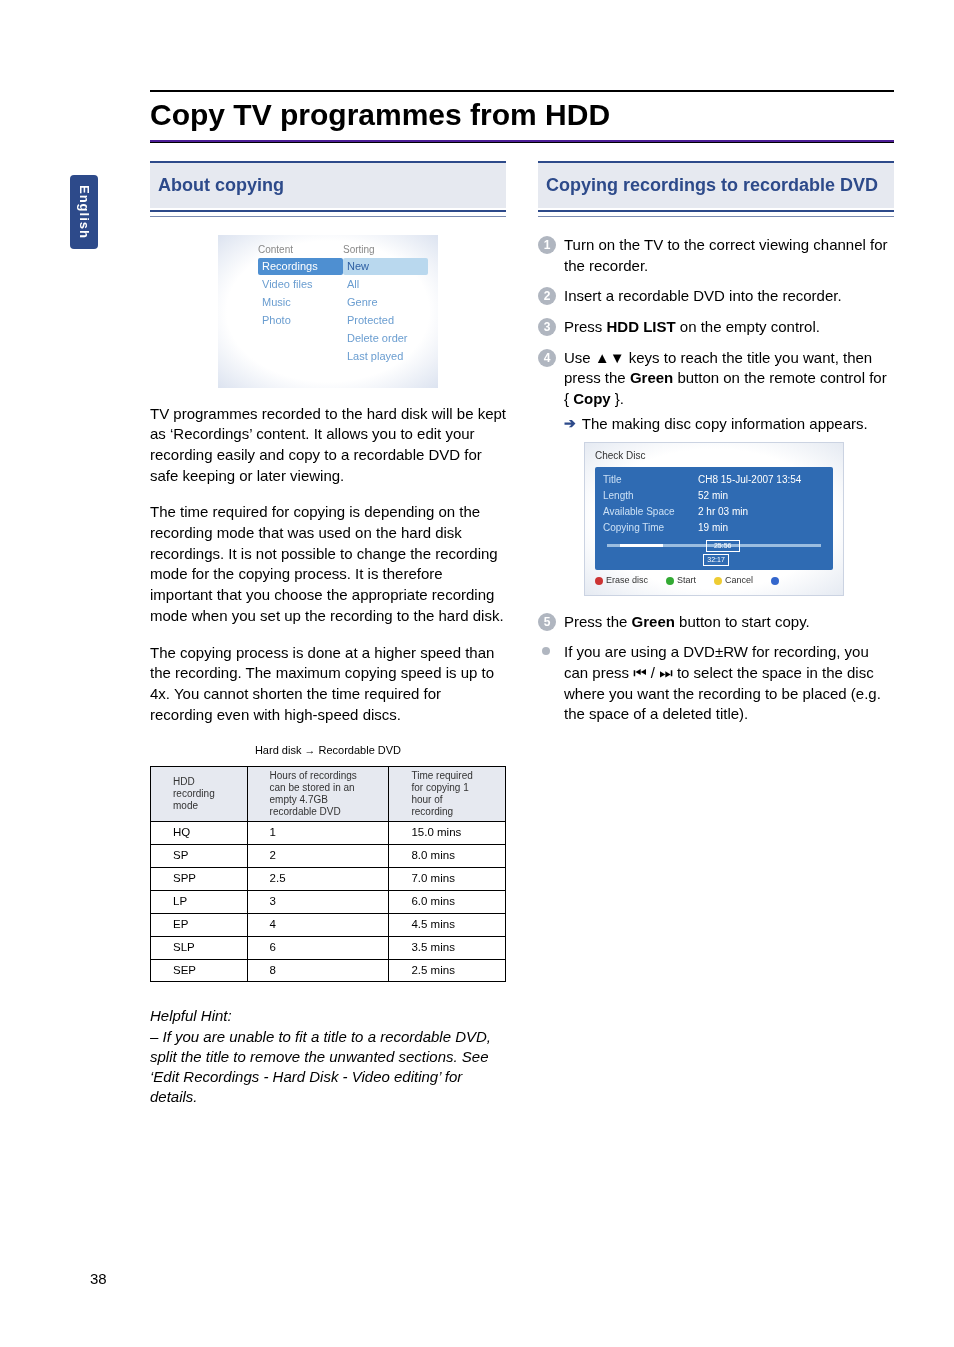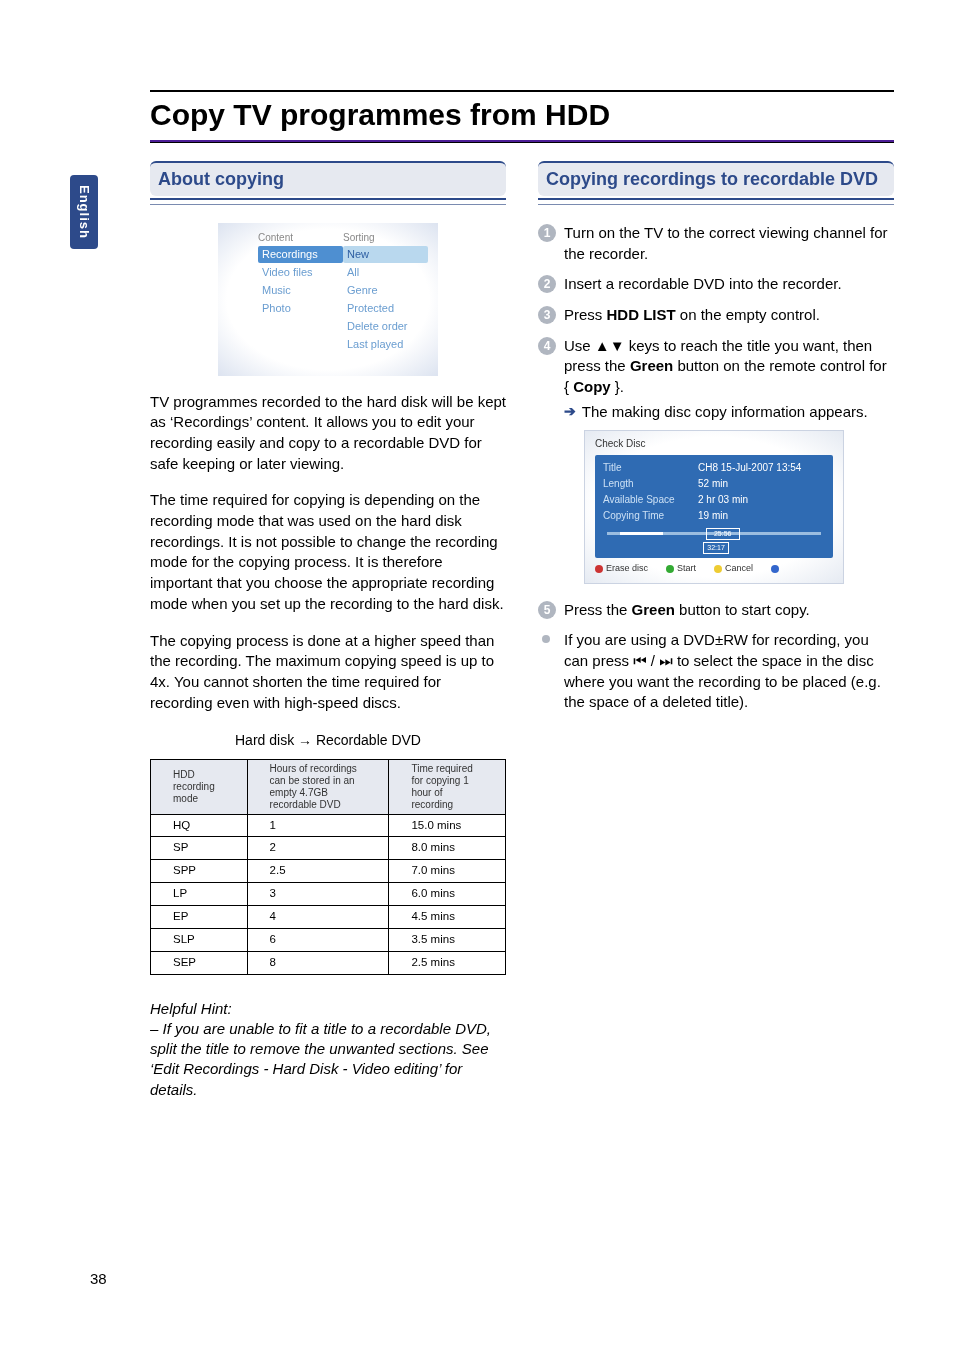--- a/index.html
+++ b/index.html
@@ -4,33 +4,33 @@
 <style>
   * { box-sizing: border-box; margin: 0; padding: 0; }
   body { background: #fff; font-family: "Gill Sans", "Gill Sans MT", Helvetica, Arial, sans-serif; color: #000; width: 954px; height: 1347px; padding: 90px 60px 40px 60px; position: relative; }
   .side-tab { position: absolute; left: 70px; top: 175px; width: 28px; background: #2d4a8a; border-radius: 4px; padding: 10px 0; display: flex; align-items: center; justify-content: center; }
   .side-tab span { writing-mode: vertical-rl; color: #fff; font-size: 13px; font-weight: bold; letter-spacing: 1px; }
   .main { margin-left: 90px; }
   h1 { font-size: 30px; font-weight: bold; padding-bottom: 8px; border-top: 2px solid #000; padding-top: 6px; border-bottom: 2px solid #4c1d95; margin-bottom: 18px; }
   .hr-thin { border-bottom: 1px solid #000; margin-top: -18px; margin-bottom: 18px; }
   .cols { display: flex; gap: 32px; }
   .col { flex: 1; min-width: 0; font-size: 15px; line-height: 1.38; }
-  h2 { font-size: 18px; font-weight: bold; padding: 4px 8px; background: #e6e9f0; border-top: 2px solid #2d4a8a; margin-bottom: 2px; color: #2d4a8a; border-radius: 6px; }
+  h2 { font-size: 18px; font-weight: bold; padding: 10px 8px; background: #e6e9f0; border-top: 2px solid #2d4a8a; margin-bottom: 2px; color: #2d4a8a; }
   .h2-underline { height: 2px; background: #2d4a8a; margin-bottom: 4px; }
   .h2-thin { border-bottom: 1px solid #7a8bb0; margin-bottom: 18px; }
   .content-box { width: 220px; margin: 0 auto 16px auto; background: radial-gradient(ellipse at center, #fff 65%, #dce3f0 100%); padding: 8px 10px 22px 10px; font-size: 11px; color: #2e5fa3; }
   .cb-head { display: flex; font-size: 10px; color: #888; padding-left: 30px; align-items: center; }
   .cb-head div { flex: 1; }
   .cb-row { display: flex; padding-left: 30px; padding-top: 1px; }
   .cb-row div { flex: 1; padding: 1px 4px; border-radius: 2px; }
   .sel-left { background: #4e8fd1; color: #fff; }
   .sel-right { background: #b9d8ee; color: #2e5fa3; }
   .dim { color: #6a9dd0; }
   p.body { margin-bottom: 16px; }
-  .caption { text-align: center; font-size: 14px; margin: 18px 0 8px 0; }
+  .caption { text-align: center; font-size: 11px; margin: 18px 0 8px 0; }
   .arrow { font-family: sans-serif; }
   table.rec { border-collapse: collapse; width: 100%; font-size: 11.5px; }
   table.rec th, table.rec td { border: 1px solid #000; padding: 3px 22px; }
   table.rec th { font-weight: normal; text-align: left; background: #e6e9f0; font-size: 10px; line-height: 1.2; color: #333; }
   table.rec td.c { }
   .hint { font-style: italic; font-size: 15px; margin-top: 24px; line-height: 1.35; }
   ol.steps { list-style: none; counter-reset: step; }
   ol.steps > li { position: relative; padding-left: 26px; margin-bottom: 10px; }
   ol.steps > li::before { counter-increment: step; content: counter(step); position: absolute; left: 0; top: 1px; width: 18px; height: 18px; border-radius: 50%; background: #b0b6c0; color: #fff; font-size: 12px; font-weight: bold; text-align: center; line-height: 18px; }
   .sub { display: flex; margin-top: 4px; }

